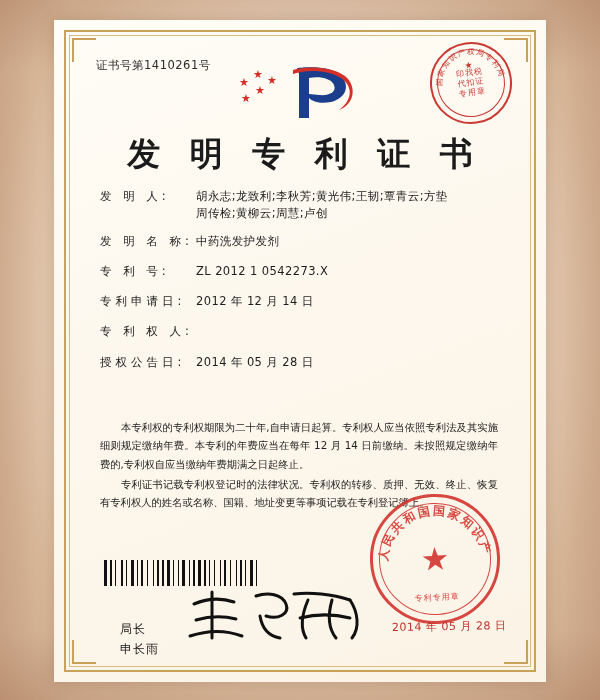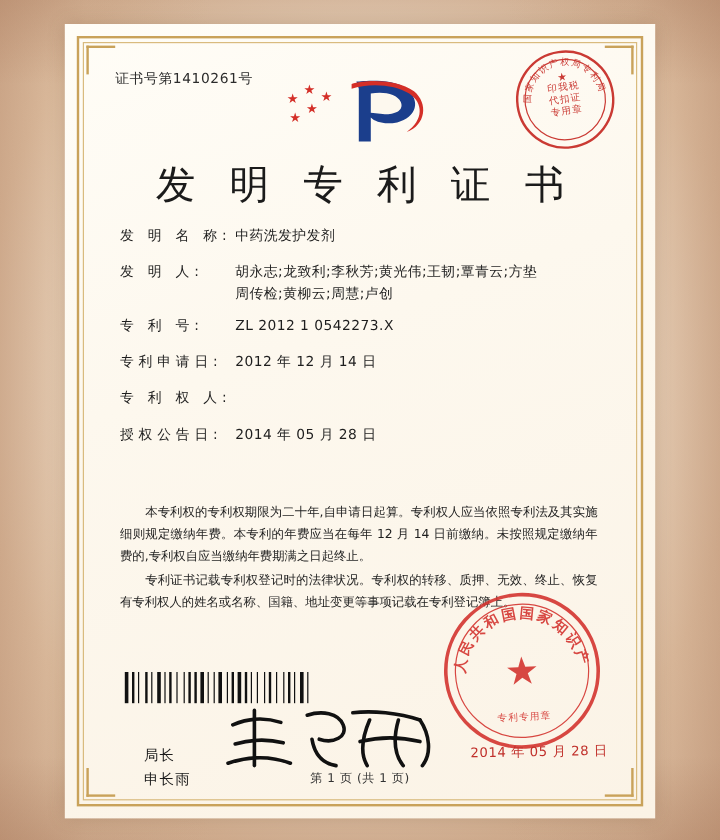--- a/index.html
+++ b/index.html
@@ -134,21 +134,21 @@
 
   
   .main-title {
     position: absolute;
     left: 0;
     top: 112px;
     width: 100%;
     text-align: center;
     font-family: "DejaVu Serif", serif;
     font-size: 33px;
-    font-weight: normal;
+    font-weight: bold;
     letter-spacing: 9px;
     color: #1b1b1b;
     text-indent: 9px;
   }
 
   
   .fields {
     position: absolute;
     left: 46px;
     top: 168px;
@@ -333,31 +333,31 @@
         <text x="32" y="20">★</text>
         <text x="20" y="30">★</text>
         <text x="6" y="38">★</text>
       </g>
     </svg>
 
     <div class="main-title">发 明 专 利 证 书</div>
 
     <div class="fields">
 
-      <div class="field-row">
-        <div class="field-label">发 明 名 称:</div>
-        <div class="field-value">中药洗发护发剂</div>
-      </div>
-
       <div class="field-row inventors">
         <div class="field-label">发 明 人:</div>
         <div class="field-value">
           <span>胡永志;龙致利;李秋芳;黄光伟;王韧;覃青云;方垫</span>
           <span class="line2">周传检;黄柳云;周慧;卢创</span>
         </div>
+      </div>
+
+      <div class="field-row">
+        <div class="field-label">发 明 名 称:</div>
+        <div class="field-value">中药洗发护发剂</div>
       </div>
 
       <div class="field-row">
         <div class="field-label">专 利 号:</div>
         <div class="field-value">ZL 2012 1 0542273.X</div>
       </div>
 
       <div class="field-row">
         <div class="field-label">专利申请日:</div>
         <div class="field-value">2012 年 12 月 14 日</div>
@@ -411,16 +411,15 @@
         <text font-size="12" fill="#d3302b" letter-spacing="2.2" font-family="DejaVu Serif, serif" font-weight="bold">
           <textPath href="#sealArc" startOffset="50%" text-anchor="middle">中华人民共和国国家知识产权局</textPath>
         </text>
       </svg>
       <div class="seal-star">★</div>
       <div class="seal-bottom-text">专利专用章</div>
     </div>
 
     <div class="seal-date">2014 年 05 月 28 日</div>
 
-    <div class="footer">第 1 页 (共 1 页)</div>
 
   </div>
 </div>
 
 </body></html>

